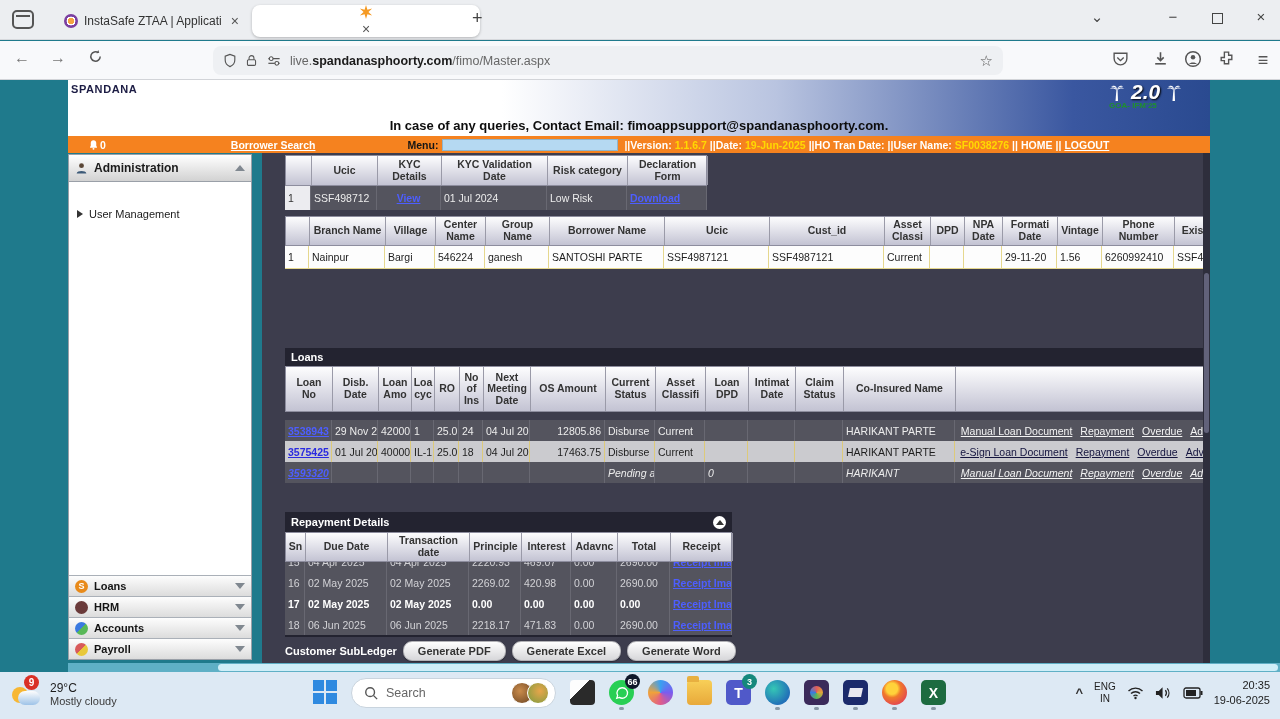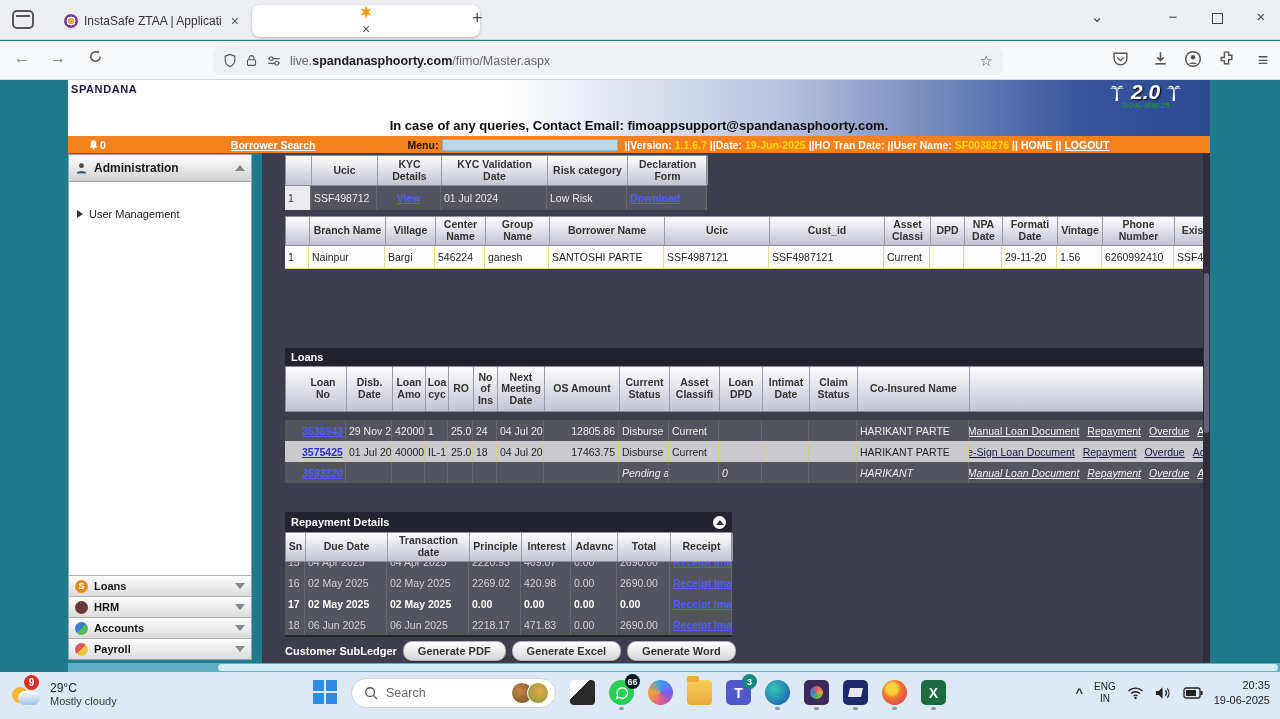--- a/index.html
+++ b/index.html
@@ -28,21 +28,21 @@
   .url-text b { color:#1b1b1b; font-weight:bold; }
   .tool-ic { position:absolute; top:9px; width:22px; height:20px; color:#555; text-align:center; font-size:15px; }
   svg.ic { display:block; }
 
   
   .page { position:absolute; top:80px; left:0; width:1280px; height:592px; background:#1f7a8c; overflow:hidden; }
   .site-header { position:absolute; left:68px; top:0; width:1142px; height:56px;
      background:linear-gradient(to right,#ffffff 0%,#ffffff 38%,#b9c4e0 62%,#3a57a0 88%,#2a4a90 100%); }
   .brand { position:absolute; left:3px; top:3px; font-size:11px; font-weight:bold; letter-spacing:.6px; color:#1c1c44; }
   .contact { position:absolute; bottom:3px; width:100%; text-align:center; font-size:13px; font-weight:bold; color:#0d0d0d; }
-  .v2wrap { position:absolute; right:28px; top:0px; text-align:center; color:#fff; }
+  .v2wrap { position:absolute; right:28px; top:0px; color:#fff; }
   .v2 { font-size:21px; font-weight:bold; font-style:italic; text-shadow:1px 1px 2px #000; }
   .event { font-size:8px; font-weight:bold; color:#1f8f2f; margin-top:-3px; }
   .palm { display:inline-block; vertical-align:middle; }
 
   .orangebar { position:absolute; left:68px; top:56px; width:1142px; height:17px; background:#f5821f; display:flex; align-items:center; font-size:10.5px; color:#fff; }
   .ob-bell { margin-left:20px; display:flex; align-items:center; gap:1px; font-weight:bold; }
   .ob-bsearch { margin-left:125px; font-weight:bold; text-decoration:underline; color:#fff; }
   .ob-menu-label { margin-left:92px; font-weight:bold; color:#141414; }
   .ob-input { margin-left:4px; width:176px; height:12px; background:#b5d9f2; border:1px solid #8fb4cc; }
   .ob-right { margin-left:6px; display:flex; align-items:center; gap:3px; font-weight:bold; white-space:nowrap; }
@@ -61,21 +61,21 @@
   .tri-rt { width:0; height:0; border-top:4px solid transparent; border-bottom:4px solid transparent; border-left:6px solid #333; }
   .acc-item { height:21px; background:linear-gradient(#fdfdfd,#dcdcdc); border-top:1px solid #aab0b8; display:flex; align-items:center; padding:0 6px; gap:6px; }
   .acc-item .lbl { font-size:11px; font-weight:bold; color:#141414; flex:1; }
   .mini-ic { width:13px; height:13px; border-radius:3px; display:flex; align-items:center; justify-content:center; font-size:9px; font-weight:bold; color:#fff; }
 
   
   .main { position:absolute; left:262px; top:73px; width:948px; height:519px; background:#3d3d4d; overflow:hidden; }
   .grid { display:grid; }
   .kyc-cols { grid-template-columns:26px 66px 64px 106px 80px 80px; }
   .bor-cols { grid-template-columns:24px 76px 50px 50px 64px 115px 105px 115px 46px 34px 38px 55px 45px 72px 36px; }
-  .loan-cols { grid-template-columns:47px 46px 33px 23px 25px 24px 47px 75px 50px 50px 43px 47px 48px 112px 1fr;padding-left:14px; }
+  .loan-cols { grid-template-columns:47px 46px 33px 23px 25px 24px 47px 75px 50px 50px 43px 47px 48px 112px 1fr; }
   .rep-cols { grid-template-columns:20px 82px 82px 52px 50px 46px 53px 62px; }
   .cell { font-size:10.5px; padding:0 3px; display:flex; align-items:center; overflow:hidden; white-space:nowrap; }
   .hd { background:linear-gradient(#fdfdfe,#c3c3d3); border:1px solid #8d8d9e; }
   .hd .cell { justify-content:center; text-align:center; white-space:normal; font-weight:bold; color:#333; line-height:1.1; border-right:1px solid #9a9aa8; }
   .dk { background:#54545e; color:#ececec; }
   .dk .cell { border-right:1px solid #686872; }
   .lt { background:#cbcbcf; color:#1d1d1d; }
   .lt .cell { border-right:1px solid #ddca7a; }
   .wt { background:#fdfdfd; color:#1d1d1d; }
   .wt .cell { border-right:1px solid #e6d88e; border-bottom:1px solid #e6d88e; }

